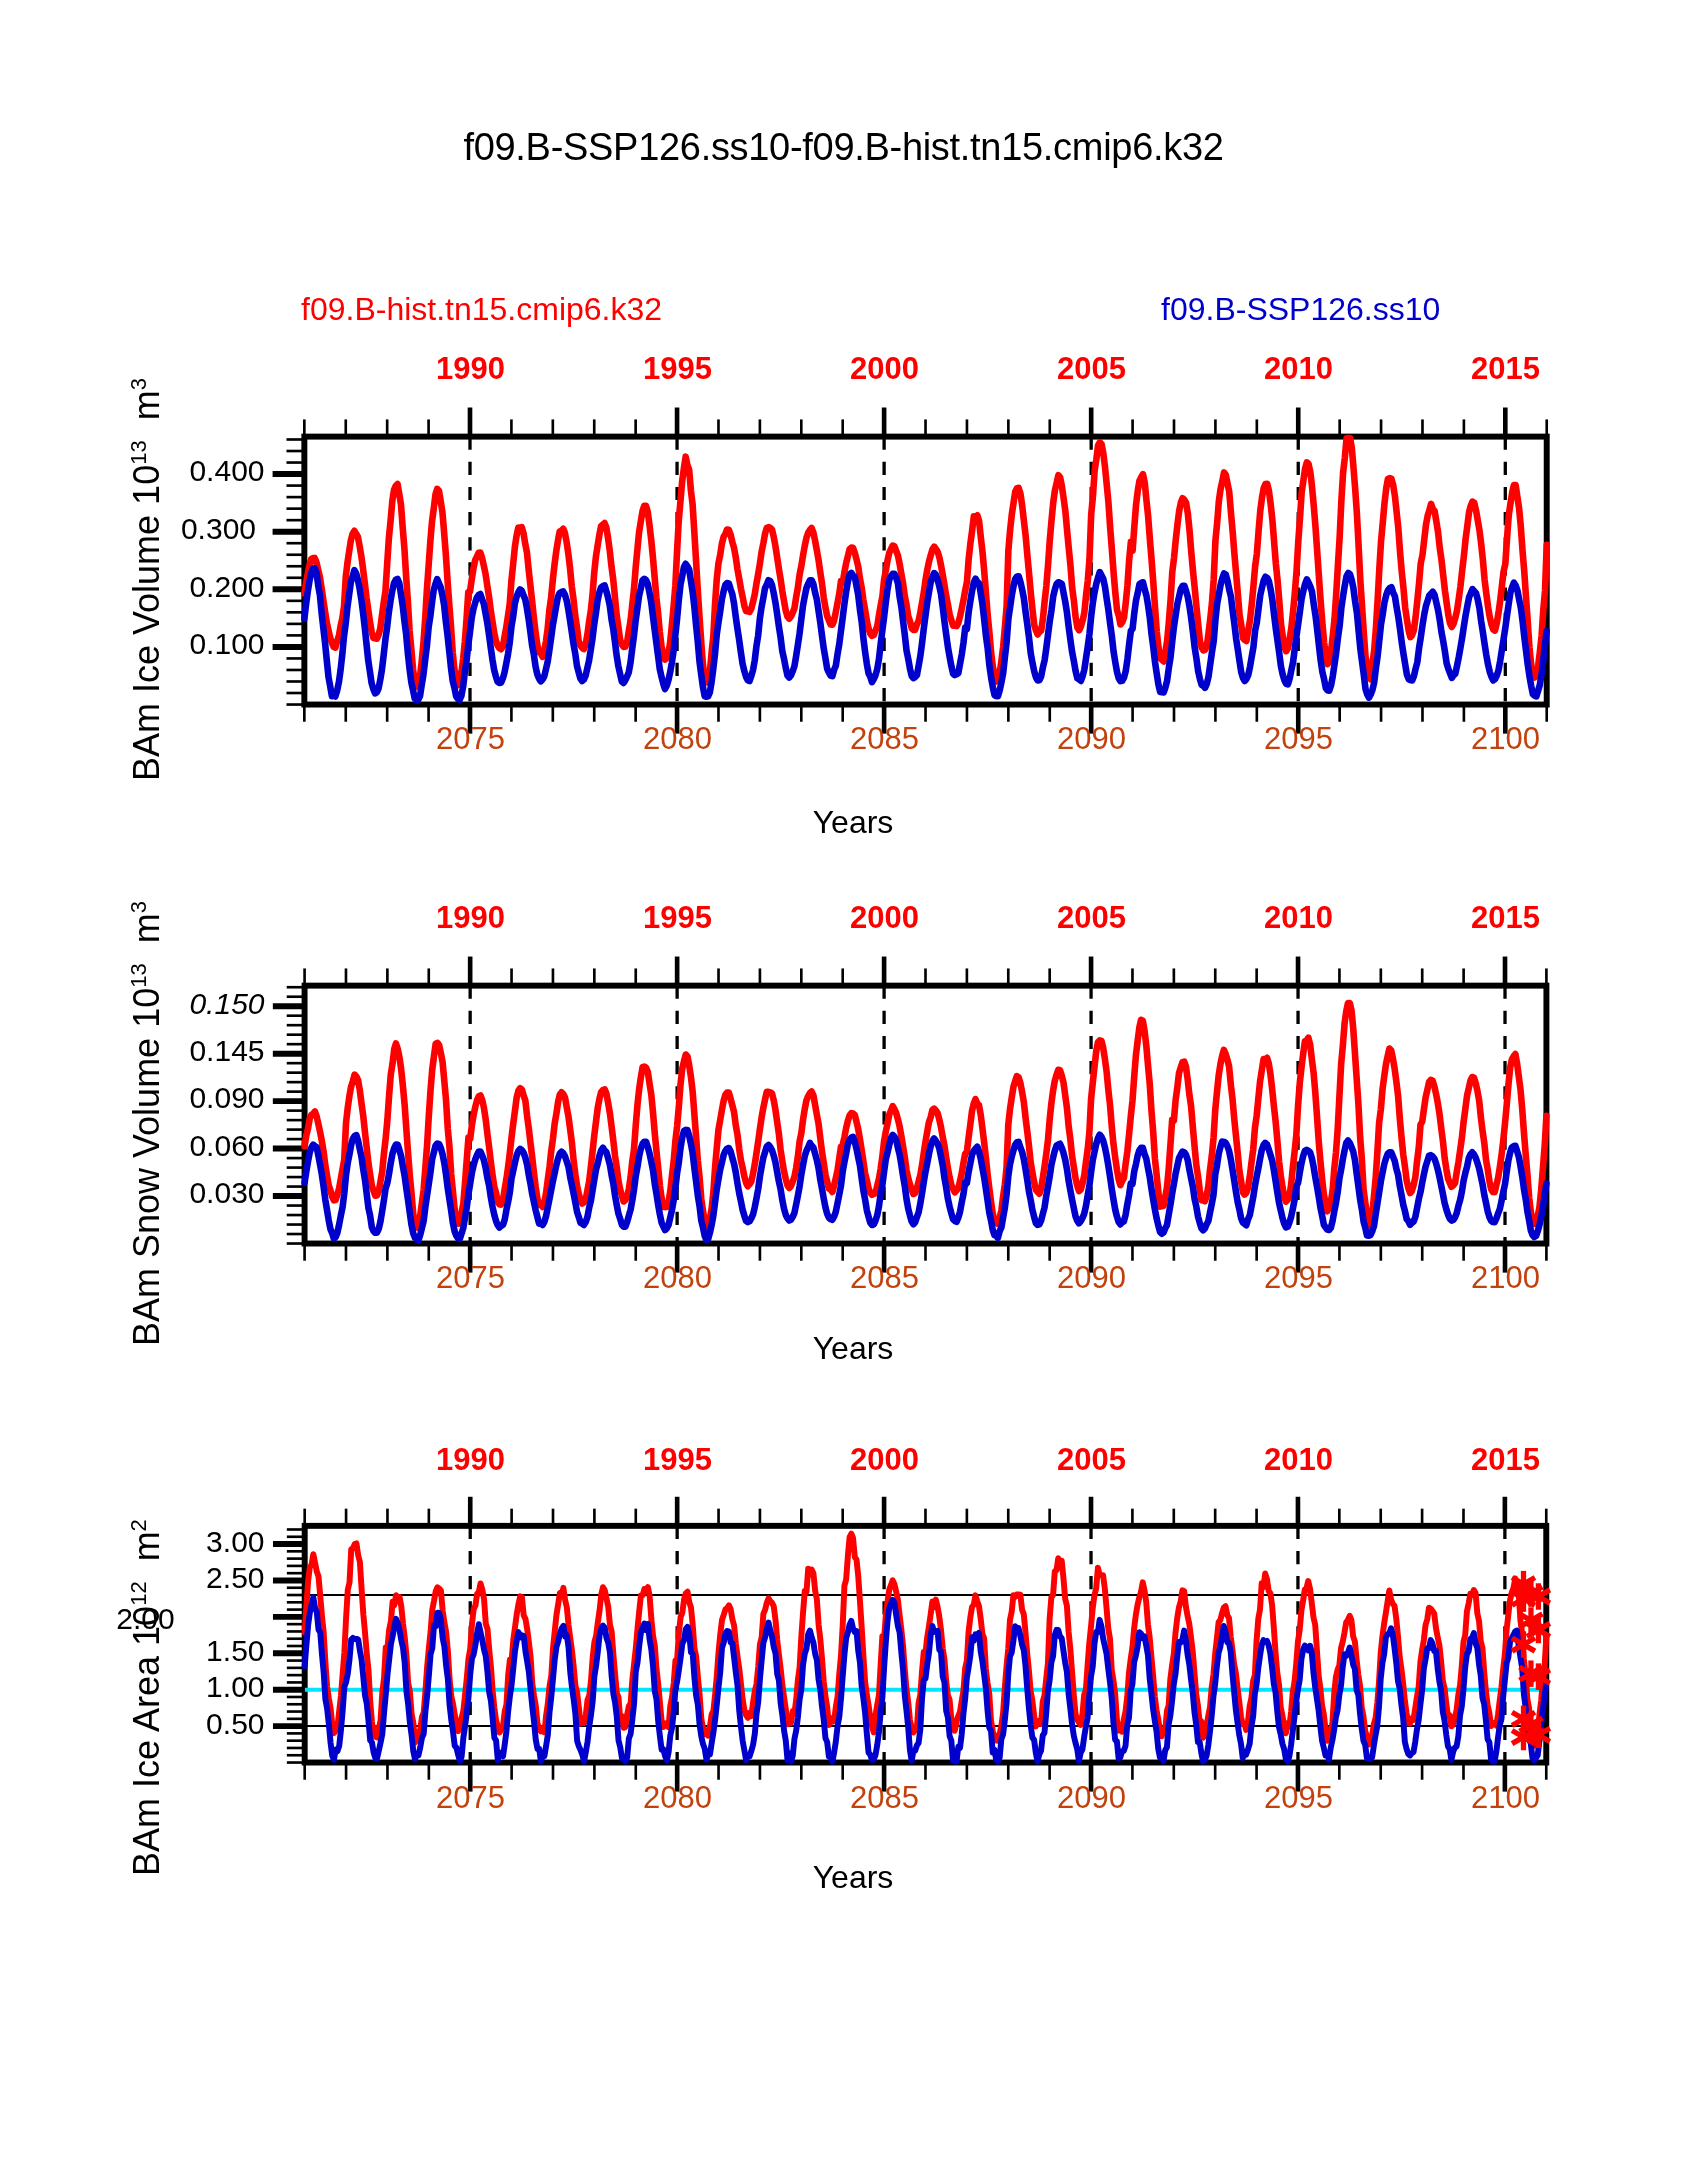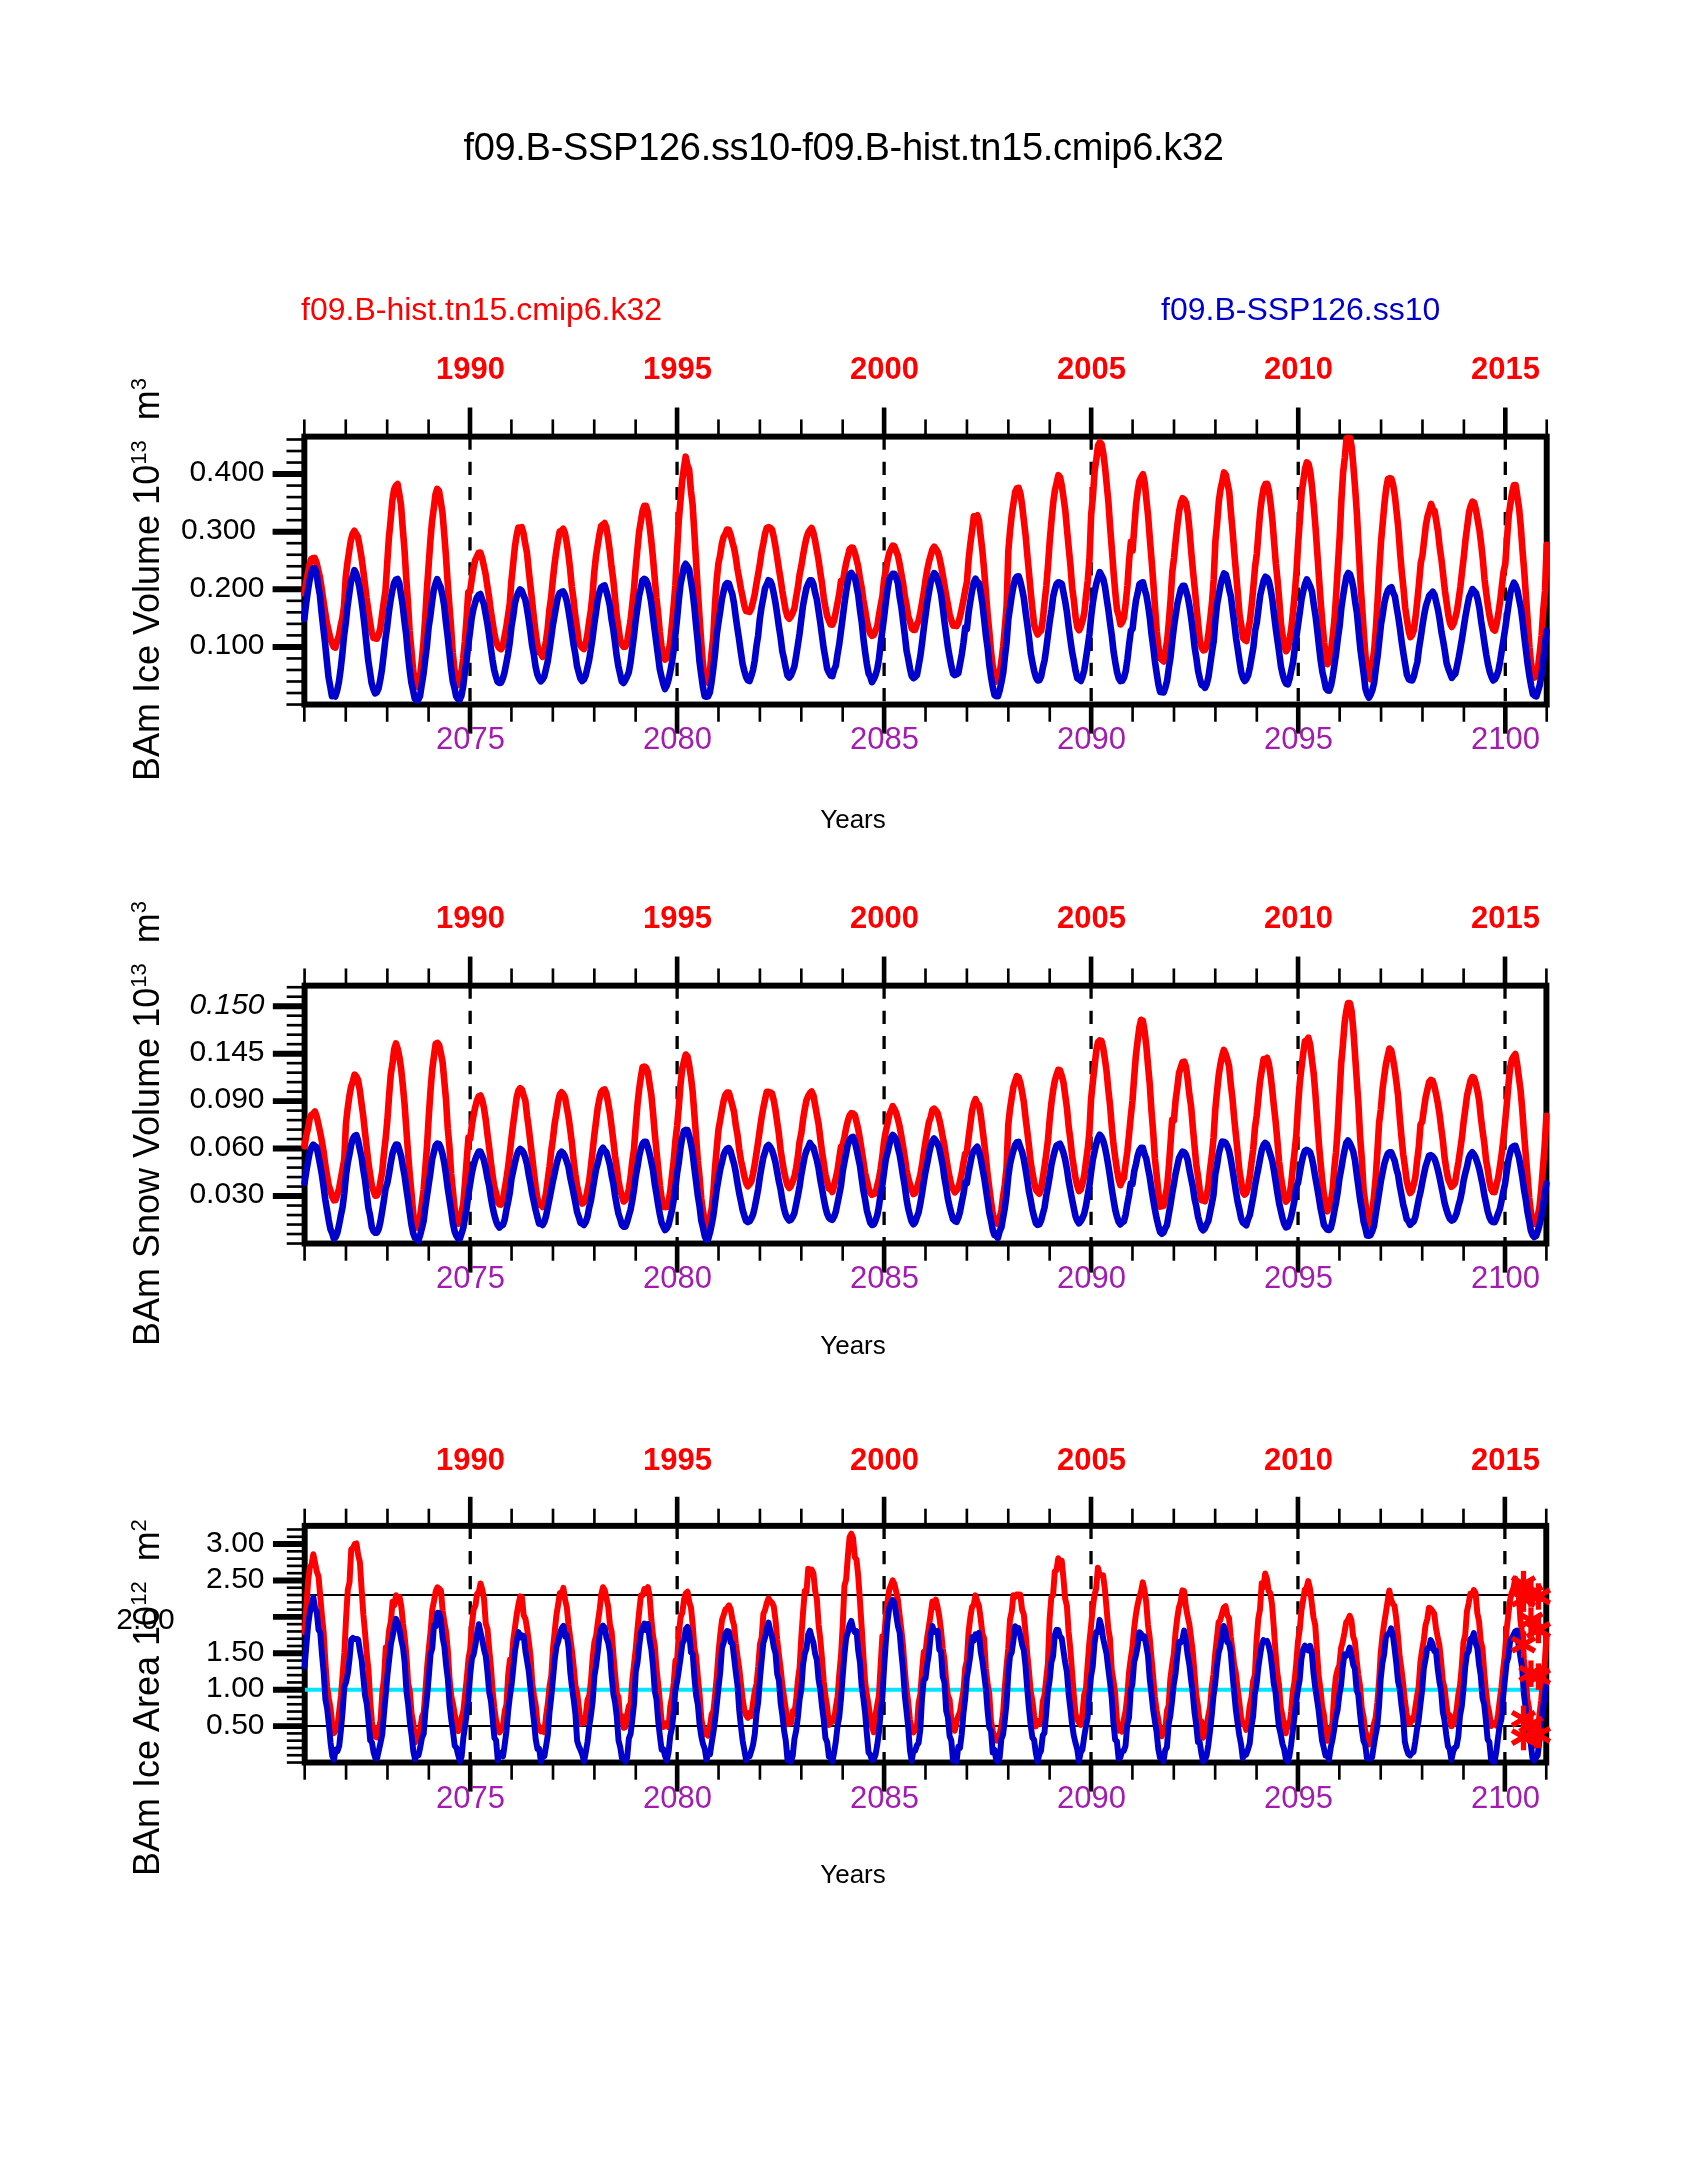--- a/index.html
+++ b/index.html
@@ -2,26 +2,26 @@
 <html style="font-size:10.6px"><head>
 <meta charset="utf-8">
 <style>
   html,body{margin:0;padding:0;background:#fff;}
   body{width:1687px;height:2183px;font-family:"Liberation Sans",sans-serif;color:#000;overflow:hidden;}
   #root{position:relative;width:1687px;height:2183px;}
   .ttl{position:absolute;width:100%;text-align:center;font-size:38px;font-weight:400;letter-spacing:-0.3px;}
   .legend{position:absolute;font-size:32px;font-weight:400;}
   .legend.red{color:#ff0000;}
   .legend.blue{color:#0000cc;}
-  .axlabel{position:absolute;font-size:26px;font-weight:400;}
+  .axlabel{position:absolute;font-size:32px;font-weight:400;}
   .yax{position:absolute;transform-origin:0 0;transform:rotate(-90deg);white-space:nowrap;font-size:36px;}
   .yax sup{font-size:22px;vertical-align:super;}
   .ytick{position:absolute;text-align:right;font-size:30px;}
   .xtop{position:absolute;color:#ff0000;font-weight:bold;font-size:31px;text-align:center;}
-  .xbot{position:absolute;color:#a21caf;font-size:31px;text-align:center;}
+  .xbot{position:absolute;color:#c2410c;font-size:31px;text-align:center;}
   .panel{position:absolute;}
   .panel svg{display:block;}
 </style>
 </head>
 <body>
 
 <div id="root">
 
   <div class="ttl" style="top:126px;">f09.B-SSP126.ss10-f09.B-hist.tn15.cmip6.k32</div>
 

